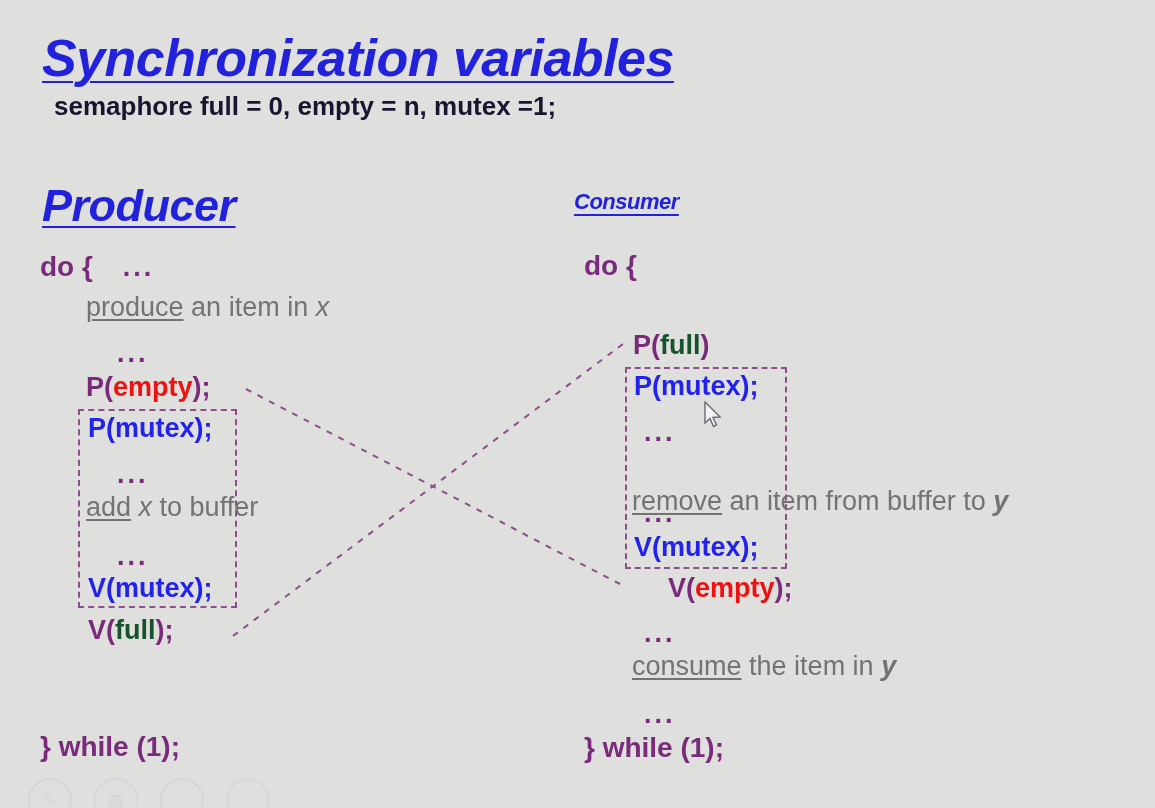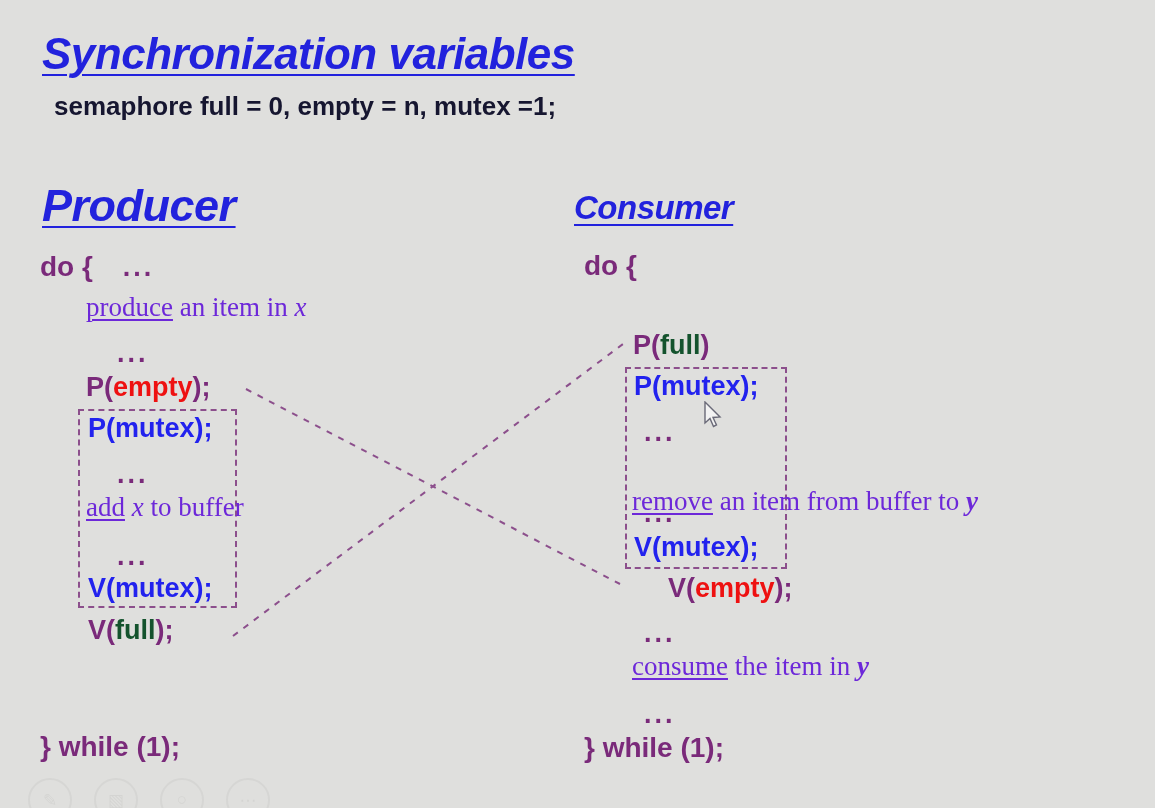--- a/index.html
+++ b/index.html
@@ -28,34 +28,34 @@
   
   .heading {
     color: #2222dd;
     font-weight: bold;
     font-style: italic;
     text-decoration: underline;
     text-decoration-thickness: 2px;
     text-underline-offset: 5px;
     letter-spacing: -0.5px;
   }
-  #title-heading { left: 42px; top: 32px; font-size: 44px; }
+  #title-heading { left: 42px; top: 32px; font-size: 52px; }
   #producer-heading { left: 42px; top: 183px; font-size: 45px; }
-  #consumer-heading { left: 574px; top: 191px; font-size: 33px; }
+  #consumer-heading { left: 574px; top: 191px; font-size: 22px; }
 
   
   #semaphore-line {
     left: 54px; top: 93px;
     font-size: 26px;
     font-weight: bold;
     color: #161630;
   }
 
   
-  .purple  { color: #6d28d9; font-family: Liberation Serif, serif; }
+  .purple  { color: #737373; }
   .purple-b{ color: #7a2a7a; font-weight: bold; }
   .red     { color: #ee1111; font-weight: bold; }
   .green   { color: #14532d; font-weight: bold; }
   .blue    { color: #2222ee; font-weight: bold; }
   .uline   { text-decoration: underline; text-underline-offset: 3px; text-decoration-thickness: 1.5px; }
   .ital    { font-style: italic; }
   .bital   { font-weight: bold; font-style: italic; }
 
   .code {
     font-size: 27px;

